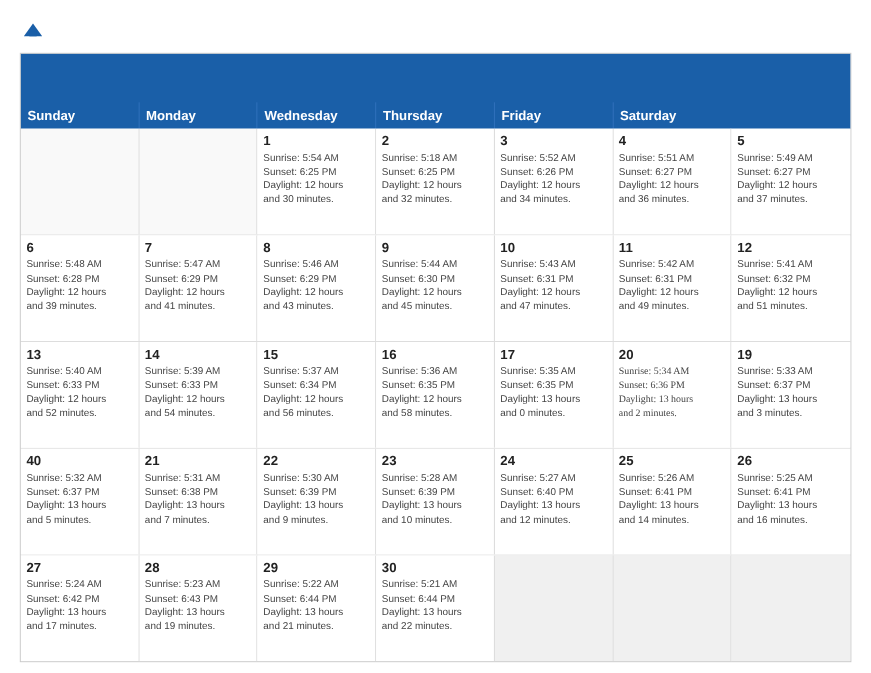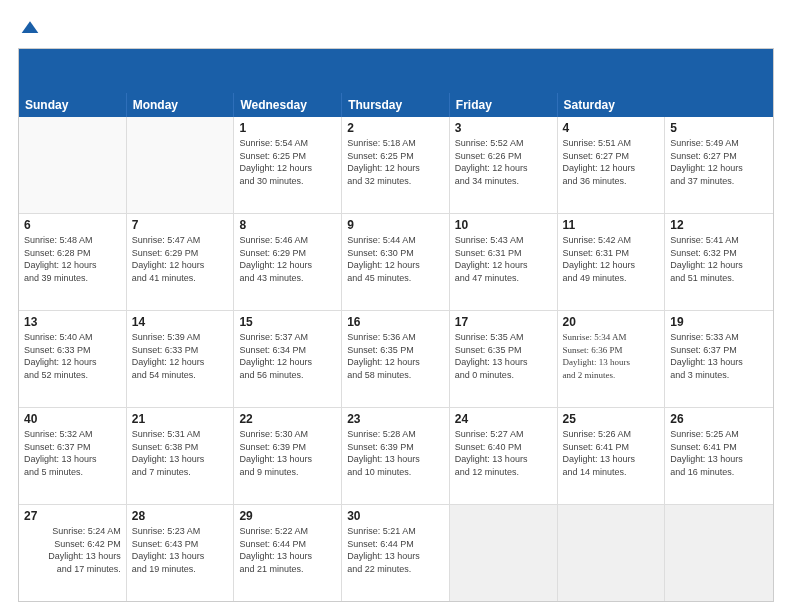--- a/index.html
+++ b/index.html
@@ -337,21 +337,21 @@
             <span class="day-num">26</span>
             <div class="cell-info" style="white-space: pre-line;">Sunrise: 5:25 AM
 Sunset: 6:41 PM
 Daylight: 13 hours
 and 16 minutes.</div>
           </div>
         </div>
         <div class="cal-row">
           <div class="cal-cell">
             <span class="day-num">27</span>
-            <div class="cell-info" style="white-space: pre-line; text-align: right;">Sunrise: 5:24 AM
+            <div class="cell-info" style="white-space: pre-line;">Sunrise: 5:24 AM
 Sunset: 6:42 PM
 Daylight: 13 hours
 and 17 minutes.</div>
           </div>
           <div class="cal-cell">
             <span class="day-num">28</span>
             <div class="cell-info" style="white-space: pre-line;">Sunrise: 5:23 AM
 Sunset: 6:43 PM
 Daylight: 13 hours
 and 19 minutes.</div>

